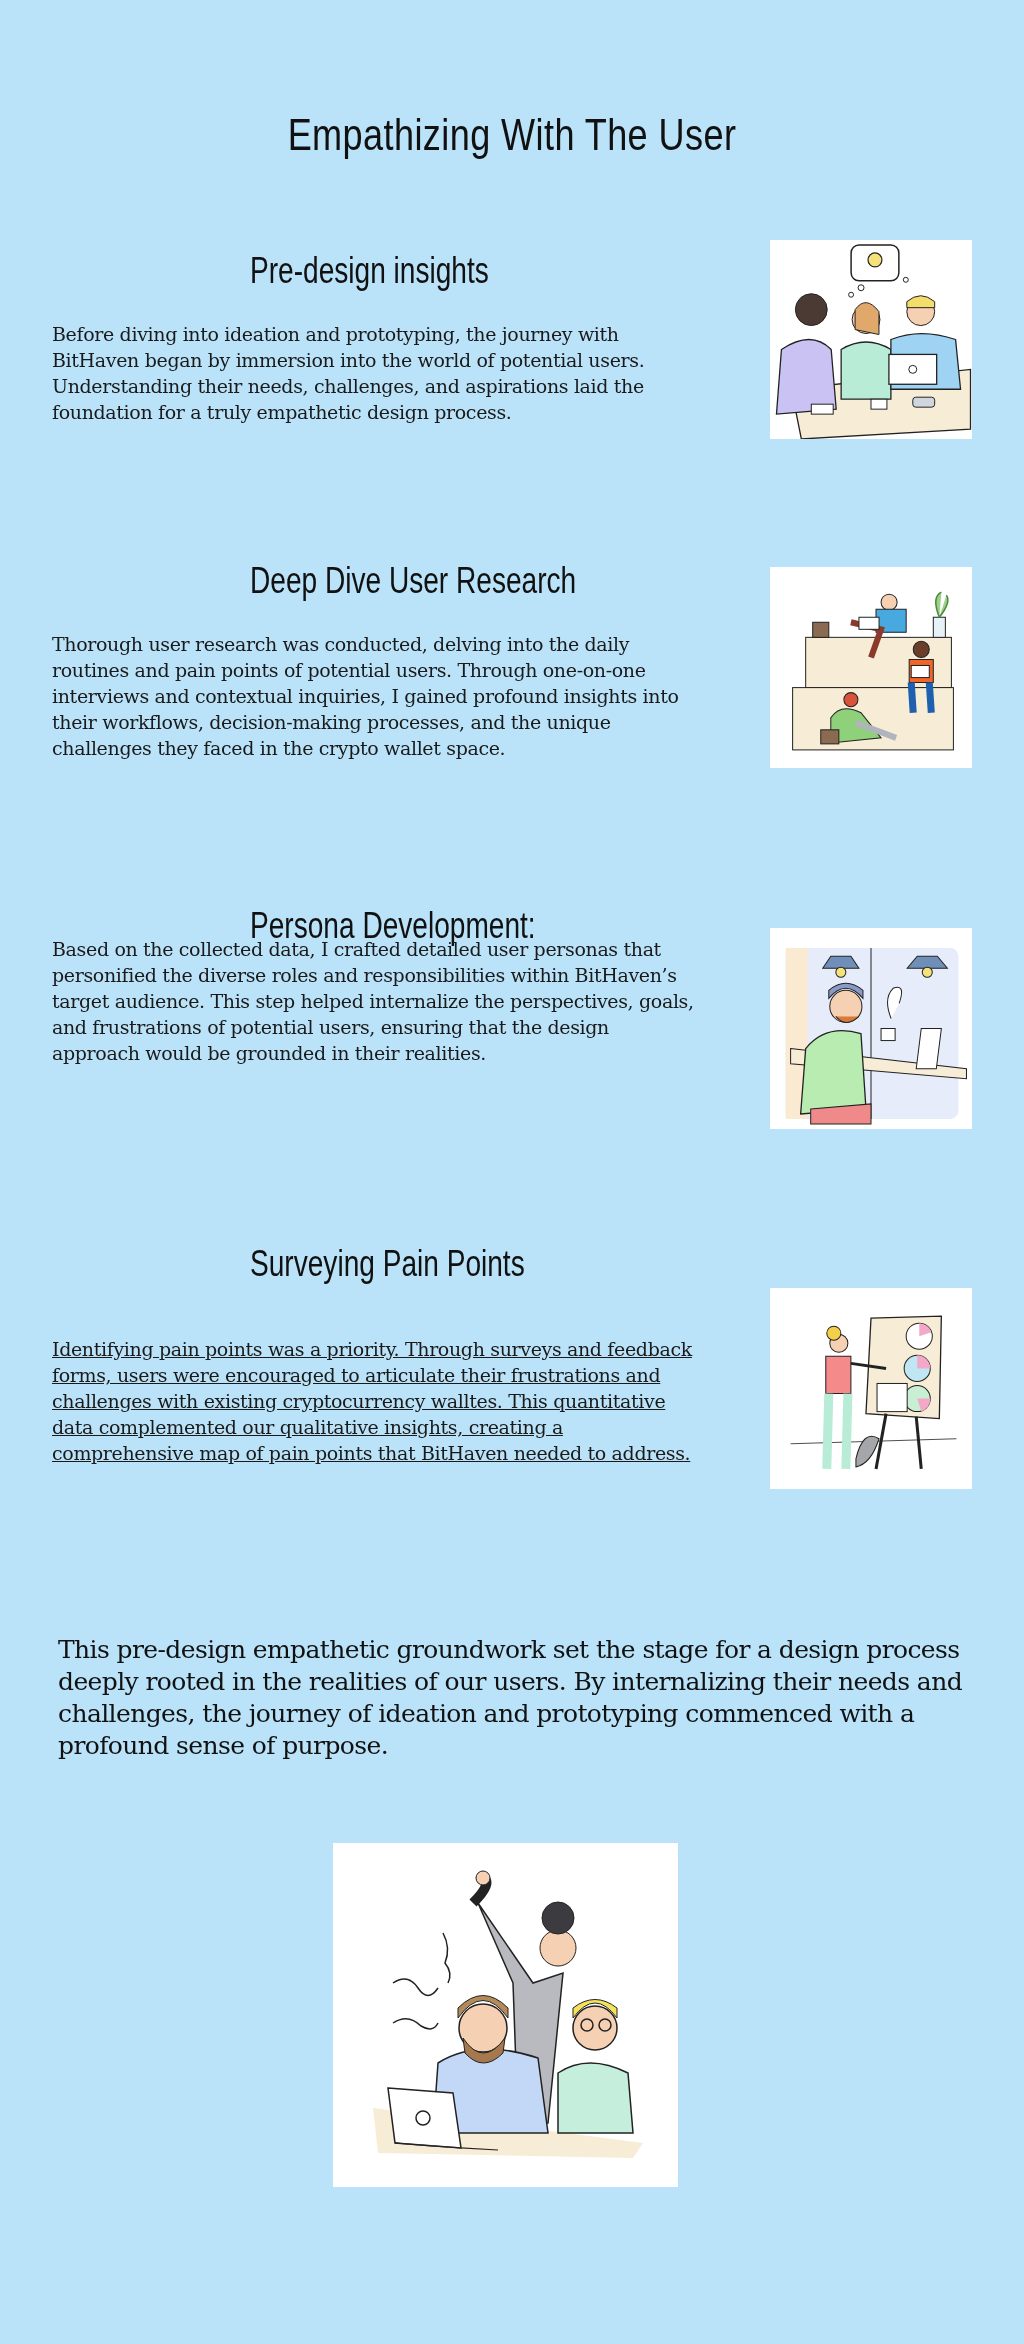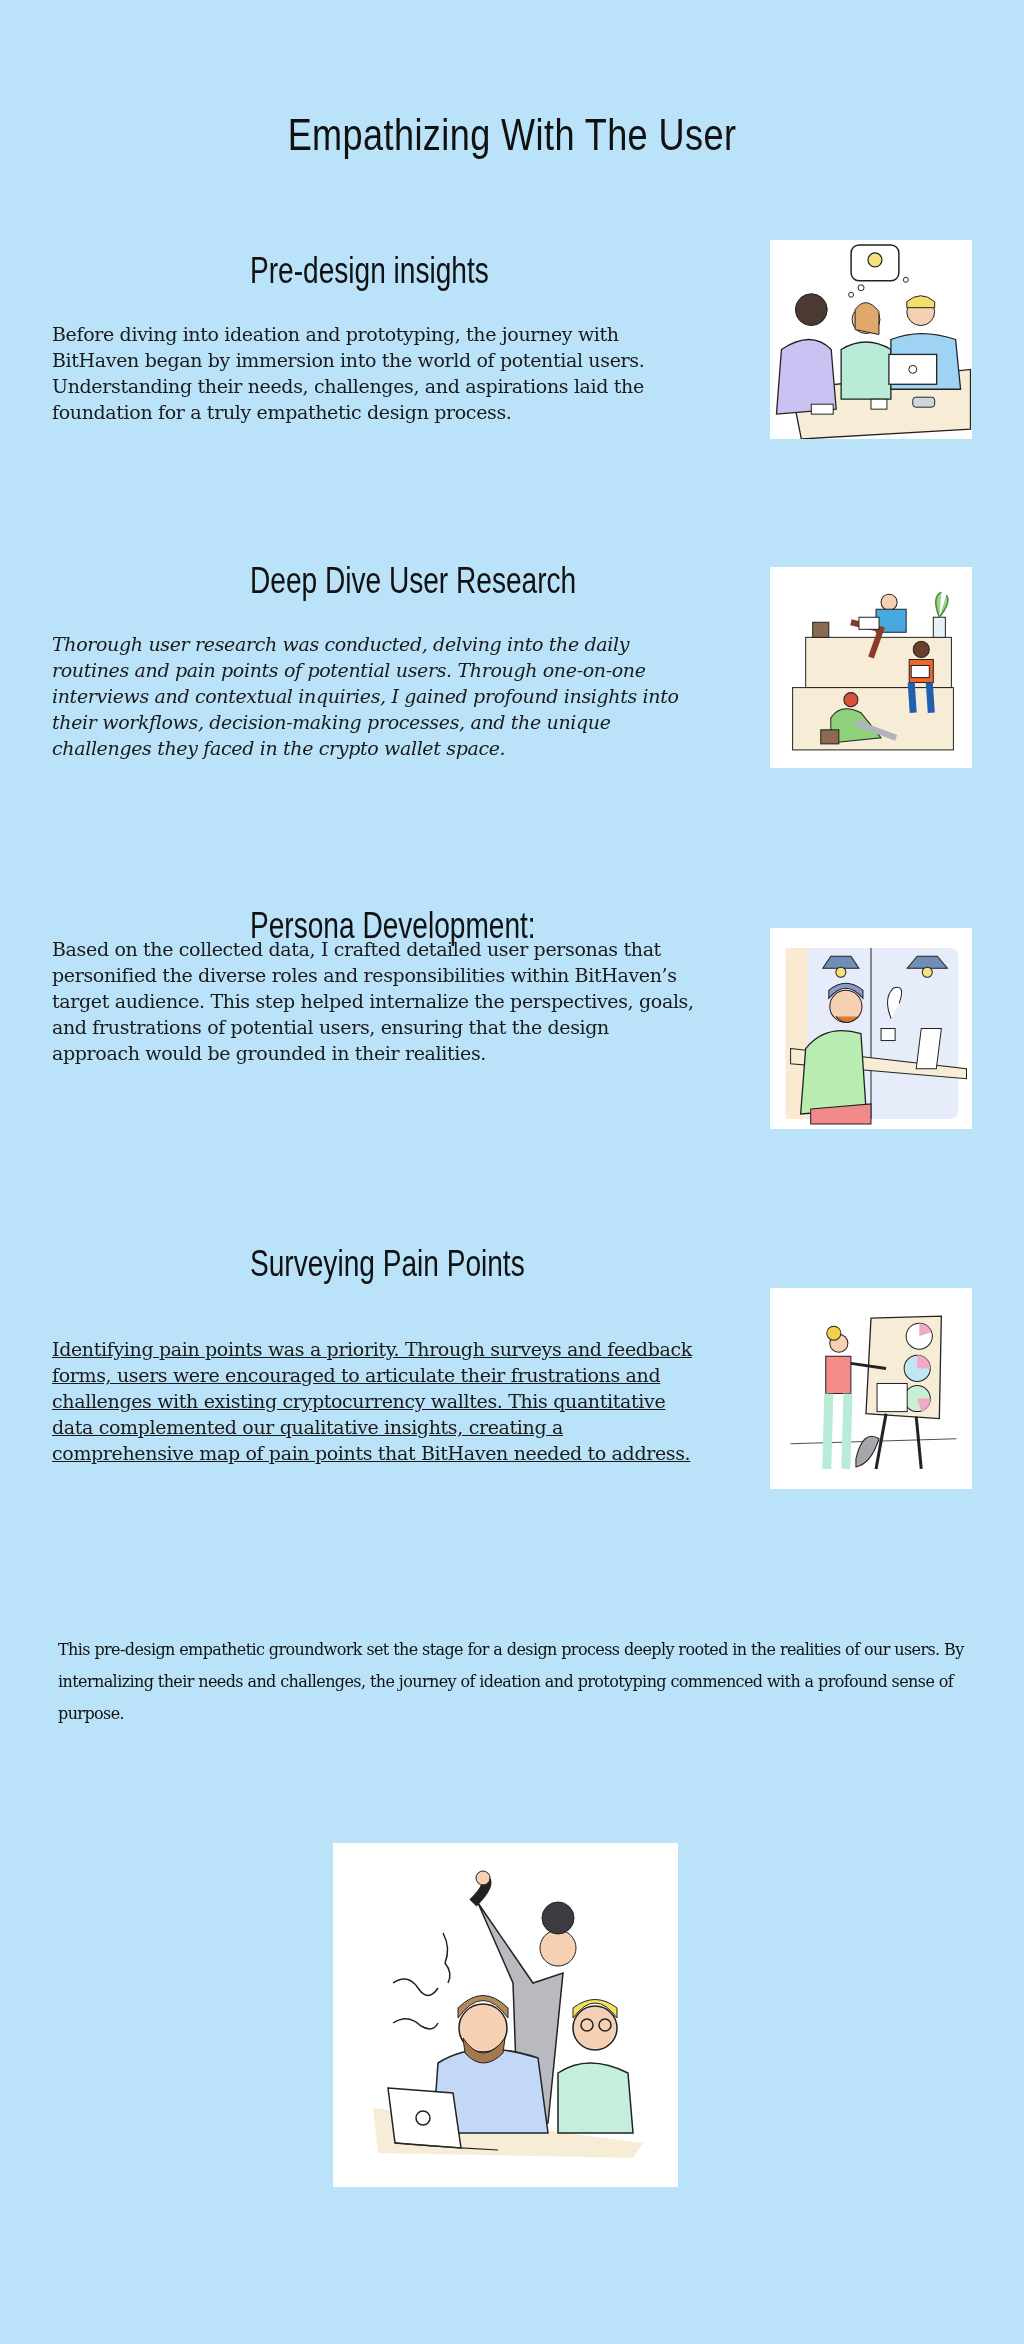--- a/index.html
+++ b/index.html
@@ -55,21 +55,21 @@
     height: 201px;
     background: #ffffff;
     overflow: hidden;
   }
   .illustration svg { width: 100%; height: 100%; display: block; }
   .conclusion {
     position: absolute;
     left: 58px; top: 1634px;
     width: 920px;
     font-family: "DejaVu Serif", "Liberation Serif", serif;
-    font-size: 16px;
+    font-size: 25px;
     line-height: 32px;
     color: #111;
     letter-spacing: -0.6px;
   }
   .final-illustration {
     position: absolute;
     left: 333px; top: 1843px;
     width: 345px; height: 344px;
     background: #fff;
     overflow: hidden;
@@ -104,21 +104,21 @@
       <circle cx="142" cy="130" r="4" fill="none" stroke="#222"></circle>
       <rect x="40" y="165" width="22" height="10" fill="#fff" stroke="#222"></rect>
       <rect x="100" y="160" width="16" height="10" fill="#fff" stroke="#222"></rect>
       <rect x="142" y="158" width="22" height="10" rx="3" fill="#cfd6de" stroke="#222"></rect>
     </svg>
   </div>
 </div>
 
 <div class="section" style="top:0;">
   <h2 class="section-heading" style="top:560px;">Deep Dive User Research</h2>
-  <p class="section-body" style="top:631px;font-style:italic;">Thorough user research was conducted, delving into the daily routines and pain points of potential users. Through one-on-one interviews and contextual inquiries, I gained profound insights into their workflows, decision-making processes, and the unique challenges they faced in the crypto wallet space.</p>
+  <p class="section-body" style="top:631px;">Thorough user research was conducted, delving into the daily routines and pain points of potential users. Through one-on-one interviews and contextual inquiries, I gained profound insights into their workflows, decision-making processes, and the unique challenges they faced in the crypto wallet space.</p>
   <div class="illustration" style="top:567px;">
     <svg viewBox="0 0 200 200">
       <rect x="35" y="70" width="145" height="50" fill="#f7ecd6" stroke="#222" stroke-width="1"></rect>
       <rect x="22" y="120" width="160" height="62" fill="#f7ecd6" stroke="#222" stroke-width="1"></rect>
       <rect x="42" y="55" width="16" height="15" fill="#8a6b52" stroke="#222"></rect>
       <rect x="162" y="50" width="12" height="20" fill="#e7f1f8" stroke="#222"></rect>
       <path d="M168,50 Q160,30 170,25 M168,50 Q180,35 175,28" stroke="#4a8a3a" fill="#9bd18a" stroke-width="1.5"></path>
       <circle cx="118" cy="35" r="8" fill="#f6d0b3" stroke="#222"></circle>
       <path d="M105,42 L135,42 L135,65 L105,65 Z" fill="#48a8e0" stroke="#222"></path>
       <path d="M80,55 L110,62 L100,90" stroke="#8a3a2a" stroke-width="6" fill="none"></path>

